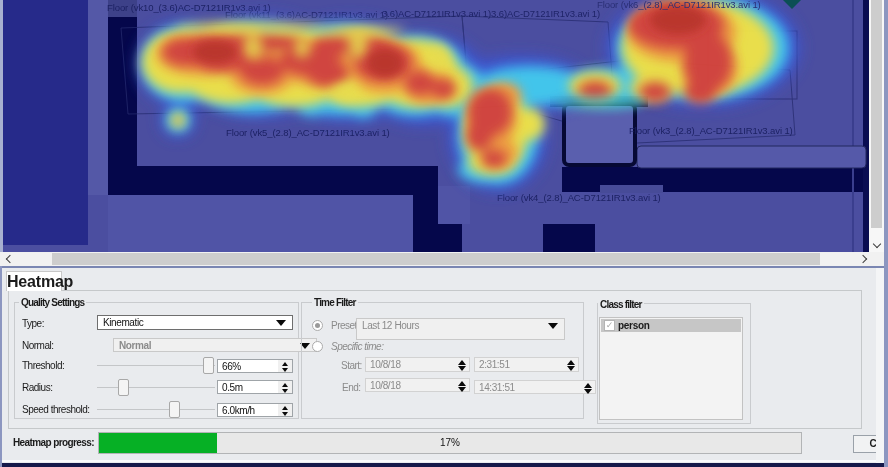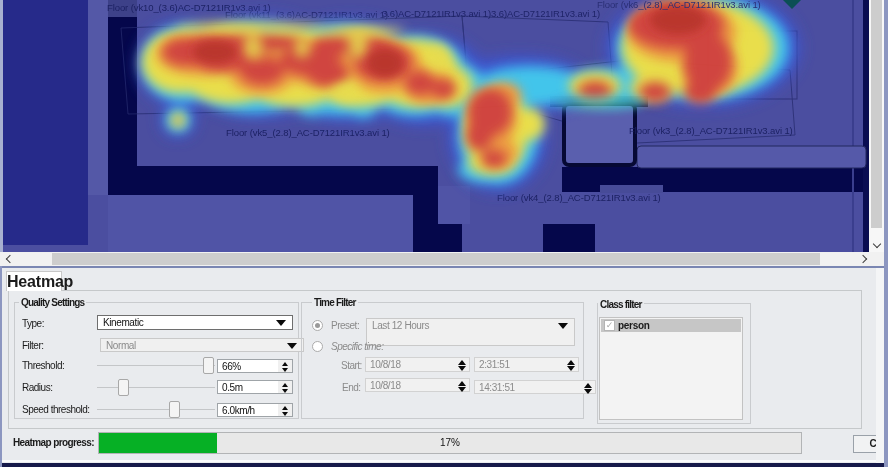--- a/index.html
+++ b/index.html
@@ -205,22 +205,22 @@
 <div class="tab">Heatmap</div>
 <div id="page"></div>
 
 <div class="group" style="left:14px;top:302px;width:285px;height:117px;"></div>
 <div class="glabel" style="left:19px;top:297px;">Quality Settings</div>
 <div class="lbl" style="left:22px;top:318px;">Type:</div>
 <div class="combo" style="left:97px;top:315px;width:196px;height:15px;">
     <span class="ctext">Kinematic</span>
     <span class="carr"></span>
   </div>
-<div class="lbl" style="left:22px;top:340px;">Filter:</div>
-<div class="combo dis" style="left:100px;top:338px;width:204px;height:14px;">
+<div class="lbl" style="left:22px;top:340px;">Normal:</div>
+<div class="combo dis" style="left:113px;top:338px;width:204px;height:14px;font-weight:bold;">
     <span class="ctext">Normal</span>
     <span class="carr"></span>
   </div>
 <div class="lbl" style="left:22px;top:360px;">Threshold:</div>
 <div class="slider" style="left:97px;top:357px;width:118px;">
     <div class="track"></div>
     <div class="sthumb" style="left:106px;"></div>
   </div>
 <div class="spin" style="left:217px;top:359px;width:76px;height:14px;">
     <span class="stext">66%</span>
@@ -248,21 +248,21 @@
     <span class="stext">6.0km/h</span>
     <span class="btns"></span>
     <span class="up"></span>
     <span class="dn"></span>
   </div>
 
 <div class="group" style="left:301px;top:302px;width:283px;height:117px;"></div>
 <div class="glabel" style="left:312px;top:297px;">Time Filter</div>
 <div class="radio sel" style="left:312px;top:320px;"></div>
 <div class="glbl" style="left:331px;top:320px;">Preset:</div>
-<div class="combo dis" style="left:366px;top:318px;width:209px;height:28px;">
+<div class="combo dis" style="left:356px;top:318px;width:209px;height:22px;">
     <span class="ctext">Last 12 Hours</span>
     <span class="carr"></span>
   </div>
 <div class="radio" style="left:312px;top:341px;"></div>
 <div class="glbl" style="left:331px;top:341px;font-style:italic;">Specific time:</div>
 <div class="glbl" style="left:341px;top:360px;">Start:</div>
 <div class="spin dis" style="left:365px;top:357px;width:105px;height:15px;">
     <span class="stext">10/8/18</span>
     <span class="up"></span>
     <span class="dn"></span>

